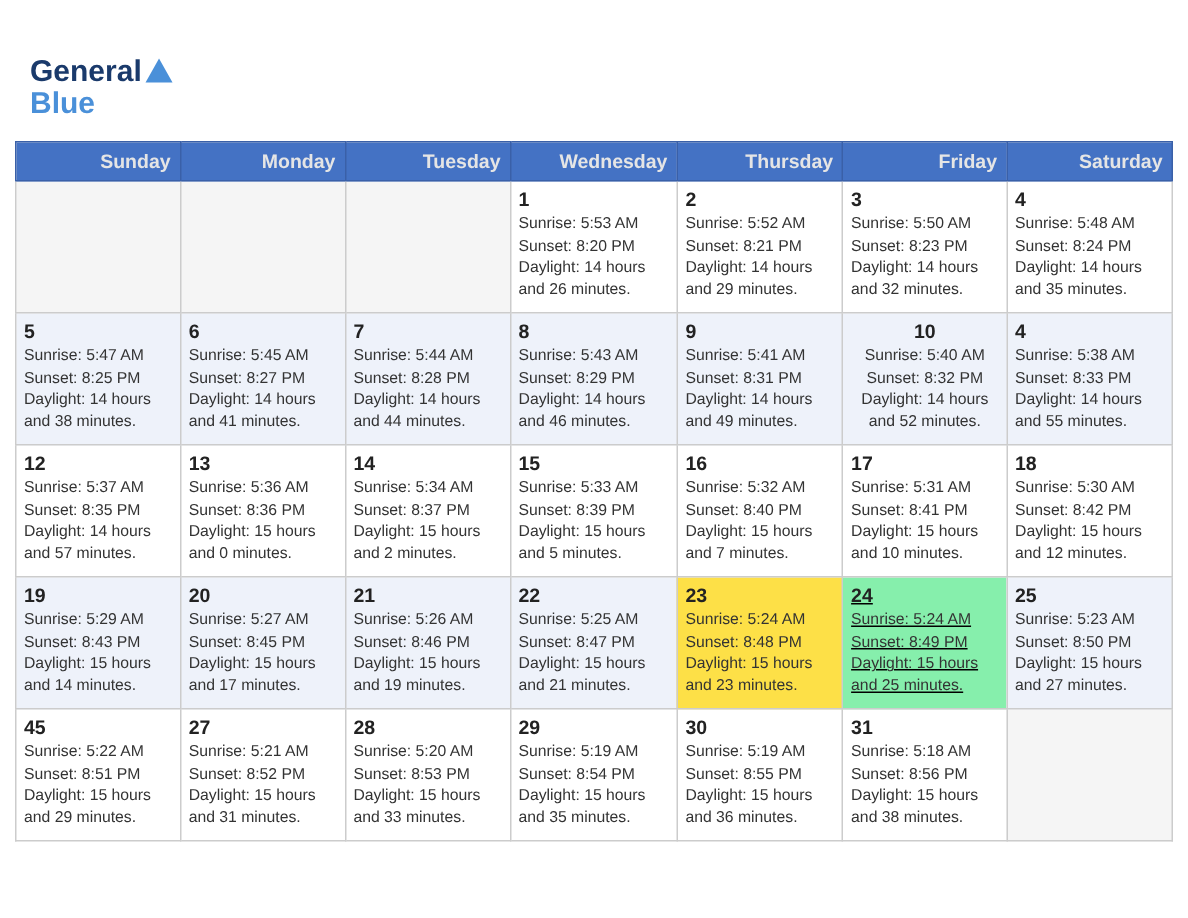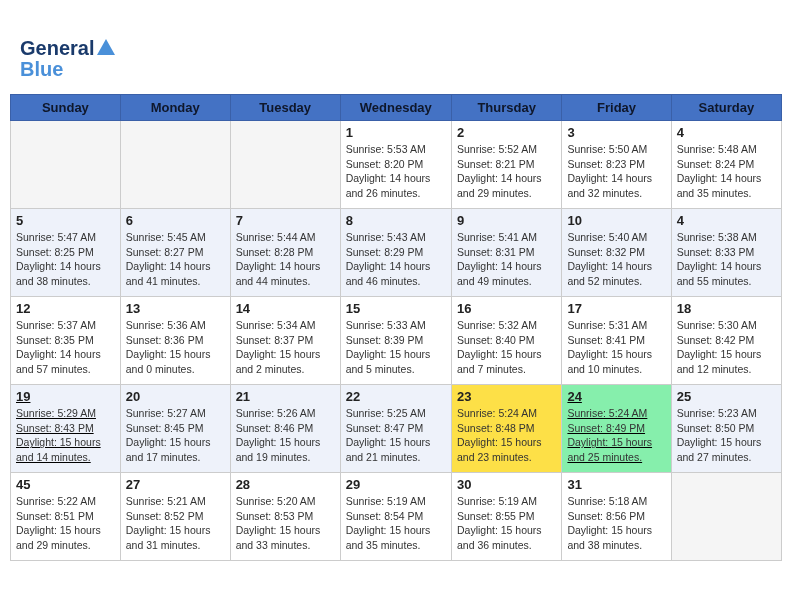--- a/index.html
+++ b/index.html
@@ -34,22 +34,22 @@
       font-size: 16px;
       color: #444;
     }
     .calendar {
       width: 100%;
       border-collapse: collapse;
       font-size: 11px;
     }
     .calendar th {
       background: #4472c4;
-      color: #0f172a;
-      text-align: center;
+      color: #e5e5e5;
+      text-align: right;
       padding: 5px 6px;
       font-size: 13px;
       font-weight: bold;
       border: 1px solid #3a60a8;
     }
     .calendar td {
       border: 1px solid #ccc;
       vertical-align: top;
       padding: 4px 5px;
       width: 113px;
@@ -156,21 +156,21 @@
           <div class="day-info">Sunrise: 5:44 AM<br>Sunset: 8:28 PM<br>Daylight: 14 hours and 44 minutes.</div>
         </td>
         <td style="background: rgb(238, 242, 250);">
           <div class="day-number">8</div>
           <div class="day-info">Sunrise: 5:43 AM<br>Sunset: 8:29 PM<br>Daylight: 14 hours and 46 minutes.</div>
         </td>
         <td style="background: rgb(238, 242, 250);">
           <div class="day-number">9</div>
           <div class="day-info">Sunrise: 5:41 AM<br>Sunset: 8:31 PM<br>Daylight: 14 hours and 49 minutes.</div>
         </td>
-        <td style="background: rgb(238, 242, 250);">
+        <td style="background: rgb(238, 242, 250); text-align: center;">
           <div class="day-number">10</div>
           <div class="day-info">Sunrise: 5:40 AM<br>Sunset: 8:32 PM<br>Daylight: 14 hours and 52 minutes.</div>
         </td>
         <td style="background: rgb(238, 242, 250);">
           <div class="day-number">4</div>
           <div class="day-info">Sunrise: 5:38 AM<br>Sunset: 8:33 PM<br>Daylight: 14 hours and 55 minutes.</div>
         </td>
       </tr>
       <tr>
         <td>
@@ -196,21 +196,21 @@
         <td>
           <div class="day-number">17</div>
           <div class="day-info">Sunrise: 5:31 AM<br>Sunset: 8:41 PM<br>Daylight: 15 hours and 10 minutes.</div>
         </td>
         <td>
           <div class="day-number">18</div>
           <div class="day-info">Sunrise: 5:30 AM<br>Sunset: 8:42 PM<br>Daylight: 15 hours and 12 minutes.</div>
         </td>
       </tr>
       <tr>
-        <td style="background: rgb(238, 242, 250); text-decoration: underline;">
+        <td style="background: rgb(238, 242, 250);">
           <div class="day-number">19</div>
           <div class="day-info">Sunrise: 5:29 AM<br>Sunset: 8:43 PM<br>Daylight: 15 hours and 14 minutes.</div>
         </td>
         <td style="background: rgb(238, 242, 250);">
           <div class="day-number">20</div>
           <div class="day-info">Sunrise: 5:27 AM<br>Sunset: 8:45 PM<br>Daylight: 15 hours and 17 minutes.</div>
         </td>
         <td style="background: rgb(238, 242, 250);">
           <div class="day-number">21</div>
           <div class="day-info">Sunrise: 5:26 AM<br>Sunset: 8:46 PM<br>Daylight: 15 hours and 19 minutes.</div>

